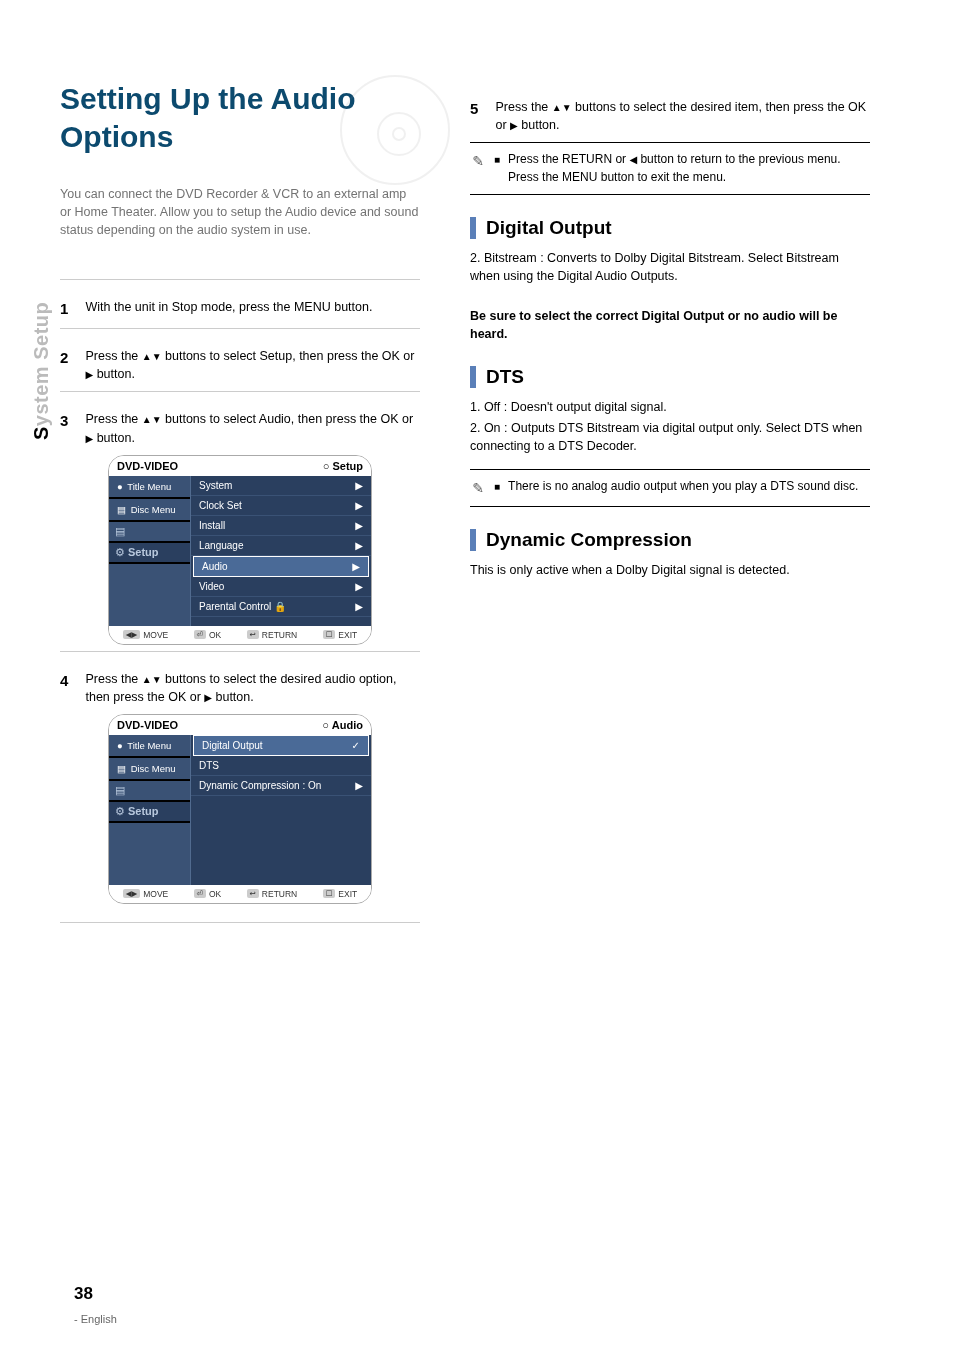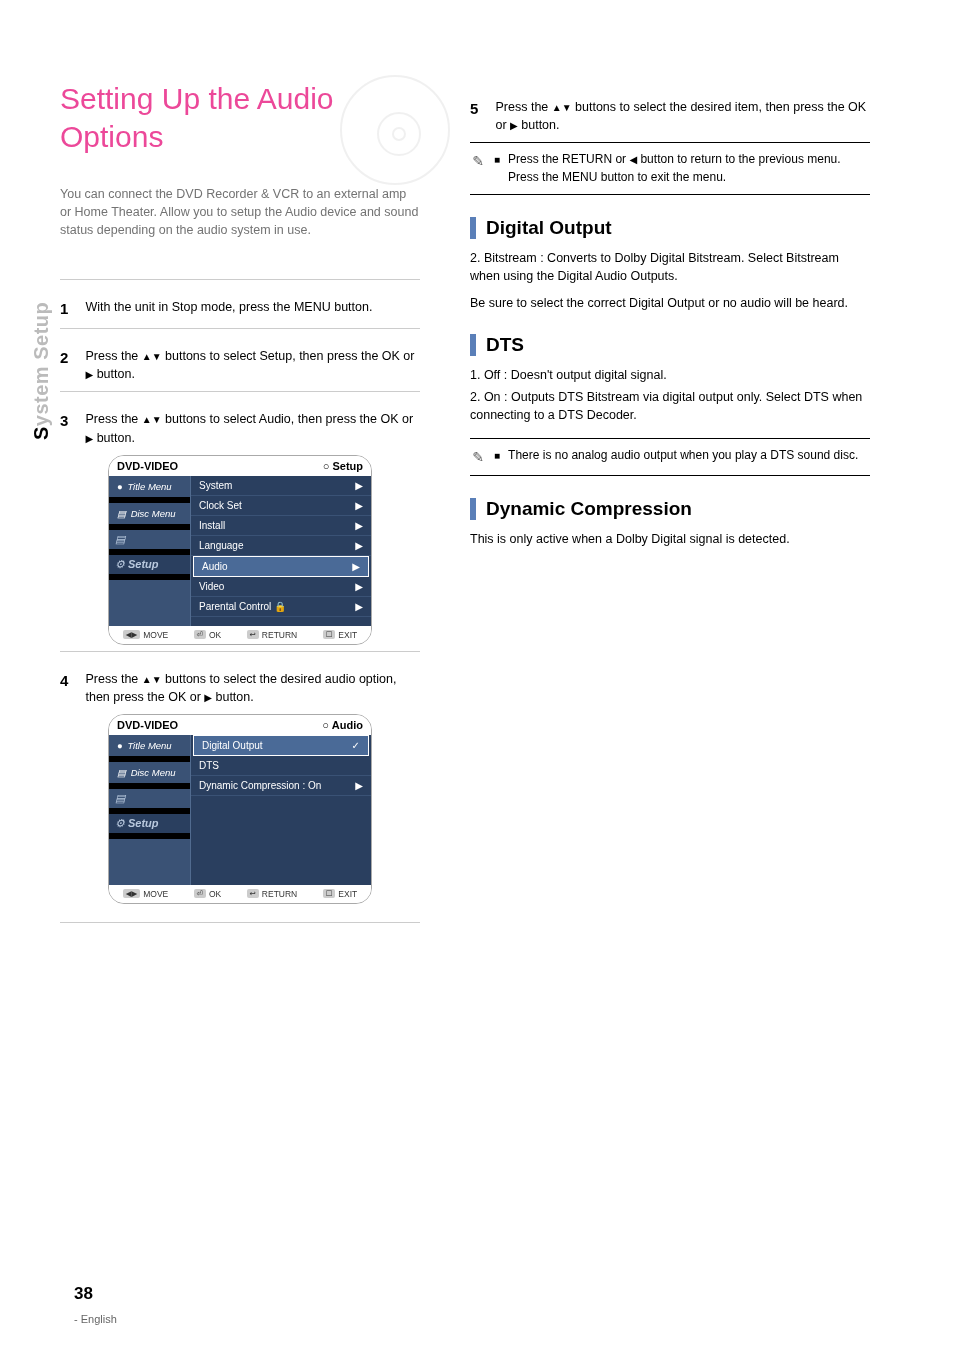--- a/index.html
+++ b/index.html
@@ -27,22 +27,22 @@
     font-size: 20px;
     color: #bbb;
     letter-spacing: 0.5px;
   }
   .tab .highlight { color: #000; }
   .colLeft, .colRight { flex: 1; }
   .colLeft { max-width: 360px; }
   .colRight { max-width: 400px; margin-left: 20px; }
   .title1 {
     font-size: 30px;
-    font-weight: normal;
-    color: #ec4899;
+    font-weight: bold;
+    color: #0c4a6e;
     line-height: 1.25;
     margin-bottom: 30px;
     position: relative;
   }
   .disc-art {
     position: absolute;
     right: -30px;
     bottom: -30px;
     width: 110px;
     height: 110px;
@@ -153,22 +153,21 @@
     min-height: 150px;
   }
   .osd-side {
     width: 82px;
     background: #3a5275;
     border-right: 1px solid #516b8f;
     font-size: 9.5px;
   }
   .osd-side div {
     padding: 5px 6px;
-    border-bottom: 6px solid #000000;
-    font-style: italic;
+    border-bottom: 2px solid #000000;
   }
   .osd-side .side-icon {
     padding: 3px 6px;
     font-size: 11px;
     color: #b8c8dd;
   }
   .osd-side .side-icon.sel {
     background: #2a3f5f;
   }
   .osd-main { flex: 1; }
@@ -396,21 +395,21 @@
         <span>Press the RETURN or </span><span class="tri">◀</span><span> button to return to the previous menu. Press the MENU button to exit the menu.</span>
       </span>
     </div>
     <hr class="hr-thin" style="margin-bottom:20px;">
 
     <div class="section-h">
       <span class="section-bar"></span>
       <span>Digital Output</span>
     </div>
     <p class="opt">2. Bitstream : Converts to Dolby Digital Bitstream. Select Bitstream when using the Digital Audio Outputs.</p>
-    <p class="opt" style="margin-top:9px;">Be sure to select the correct Digital Output or no audio will be heard.</p>
+    <p class="opt" style="margin-top:22px;font-weight:bold;">Be sure to select the correct Digital Output or no audio will be heard.</p>
 
     <div class="section-h">
       <span class="section-bar"></span>
       <span>DTS</span>
     </div>
     <p class="opt">1. Off : Doesn't output digital signal.</p>
     <p class="opt">2. On : Outputs DTS Bitstream via digital output only. Select DTS when connecting to a DTS Decoder.</p>
 
     <hr class="hr-thin" style="margin-top:14px;">
     <div class="note-row">

